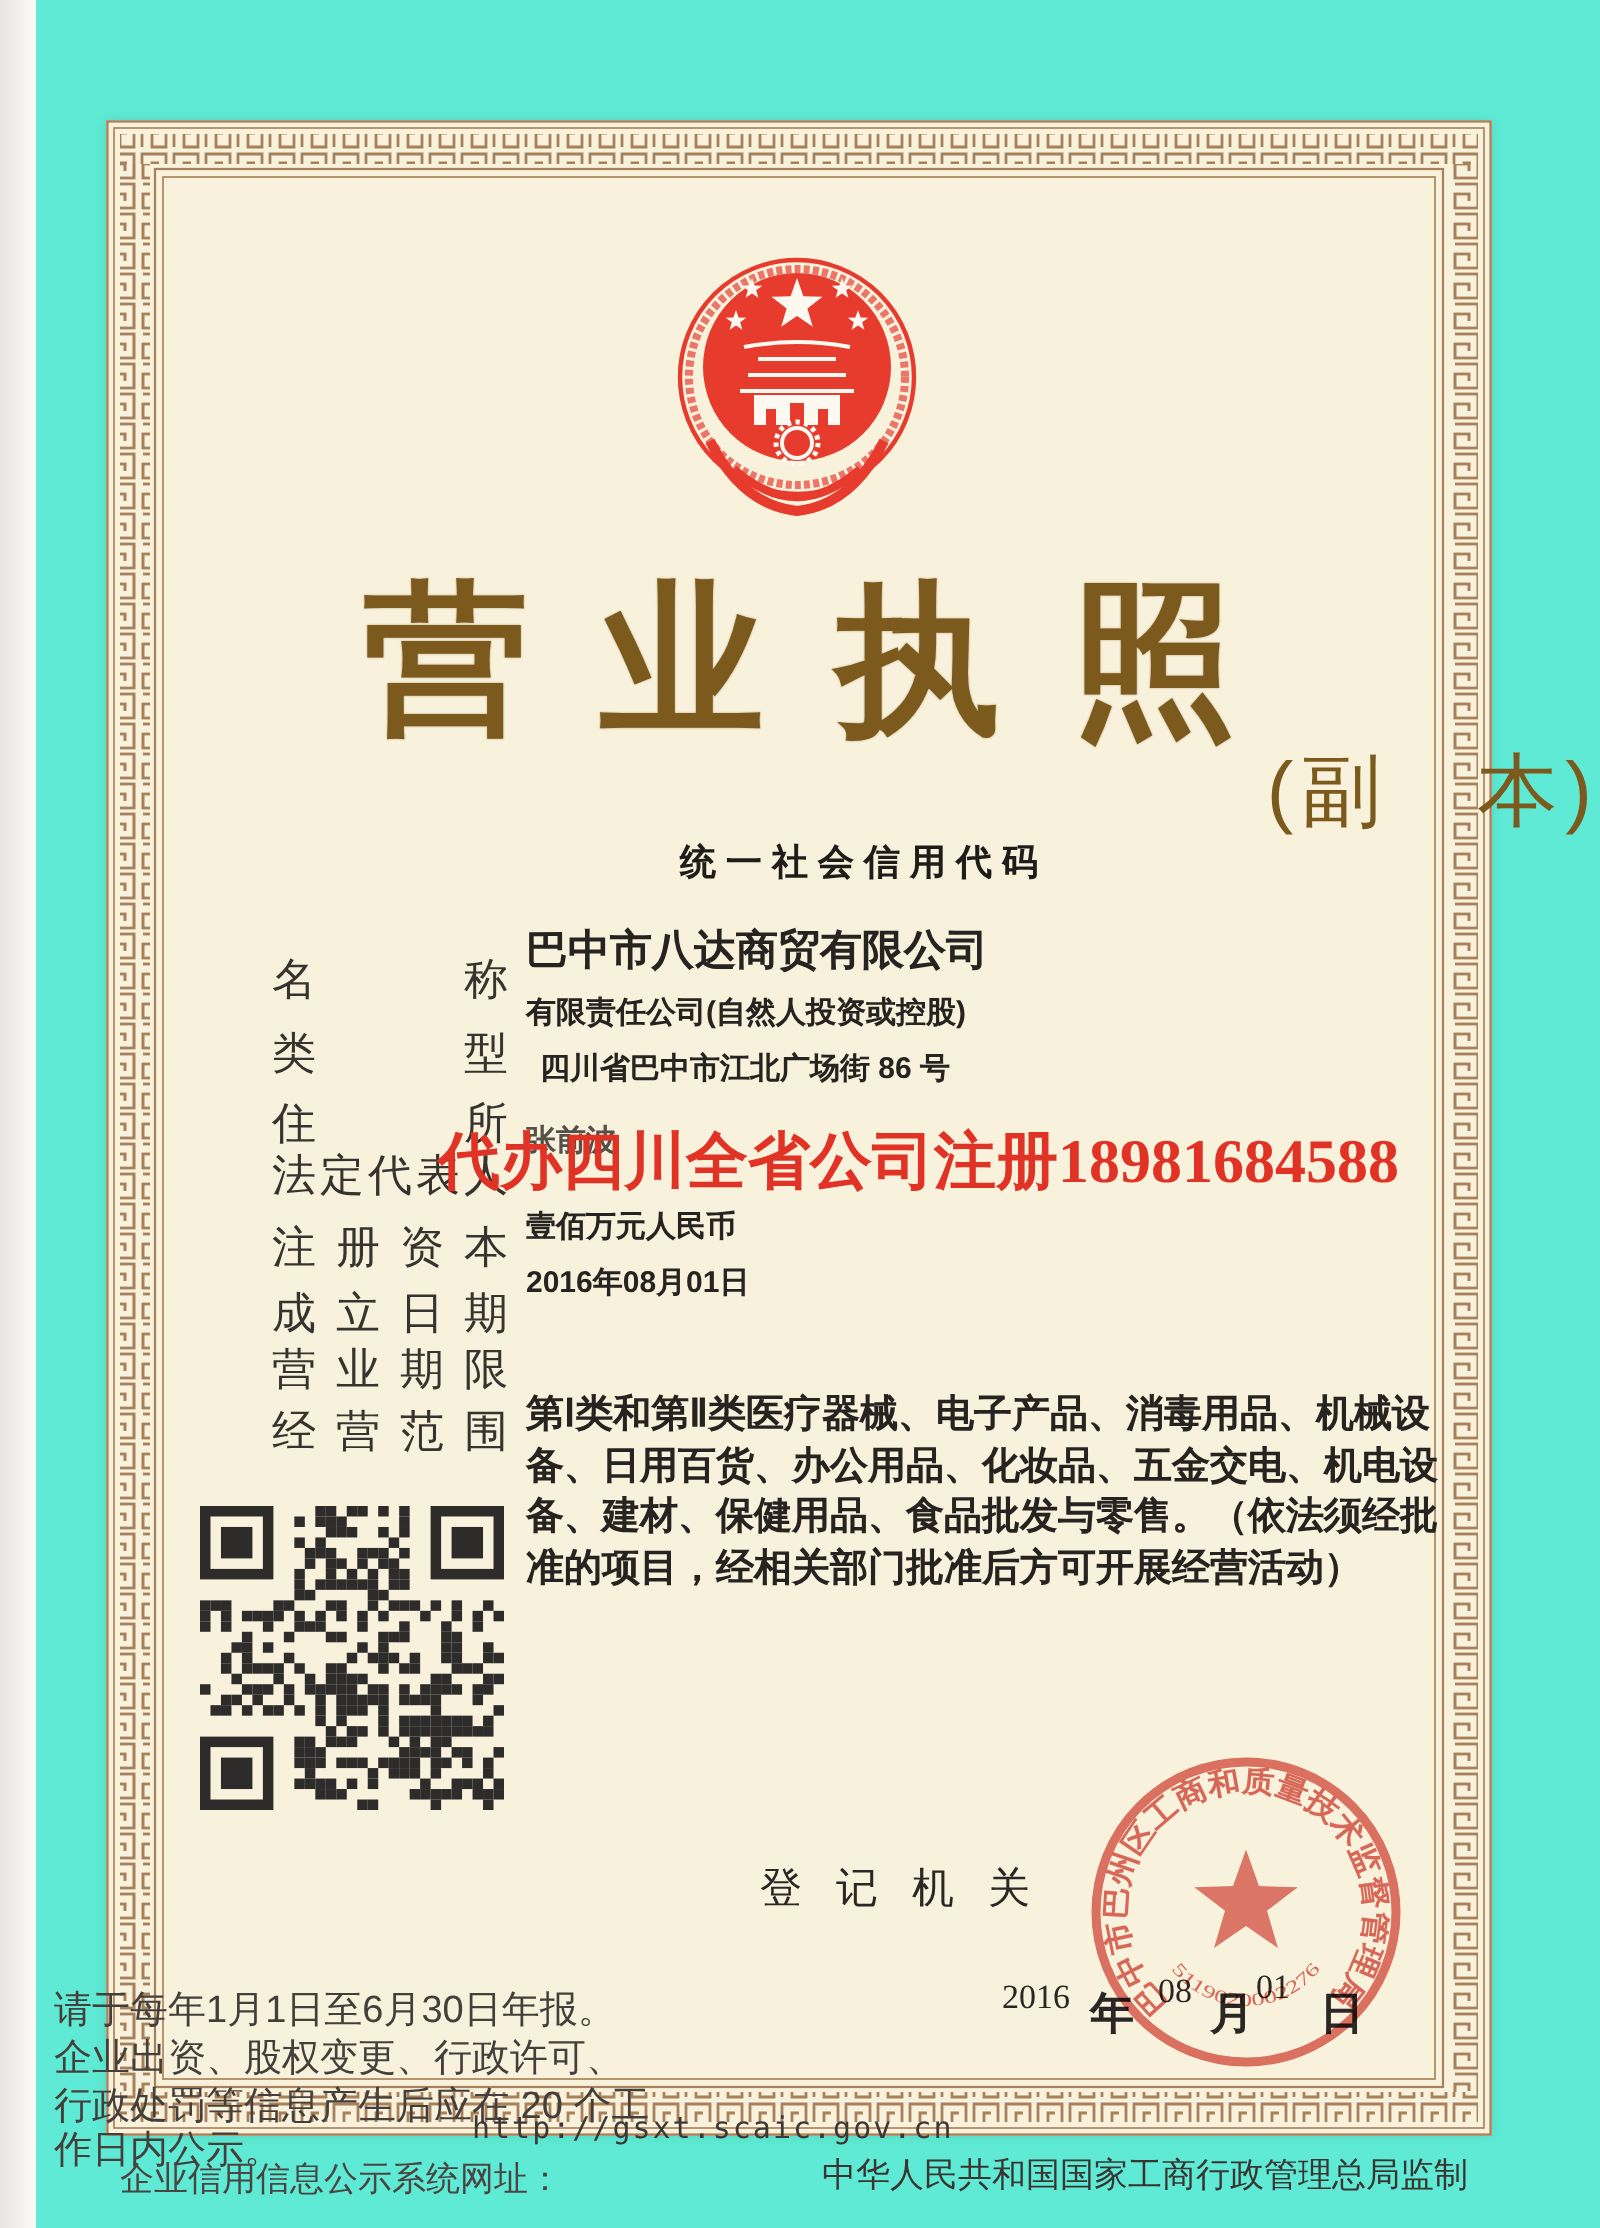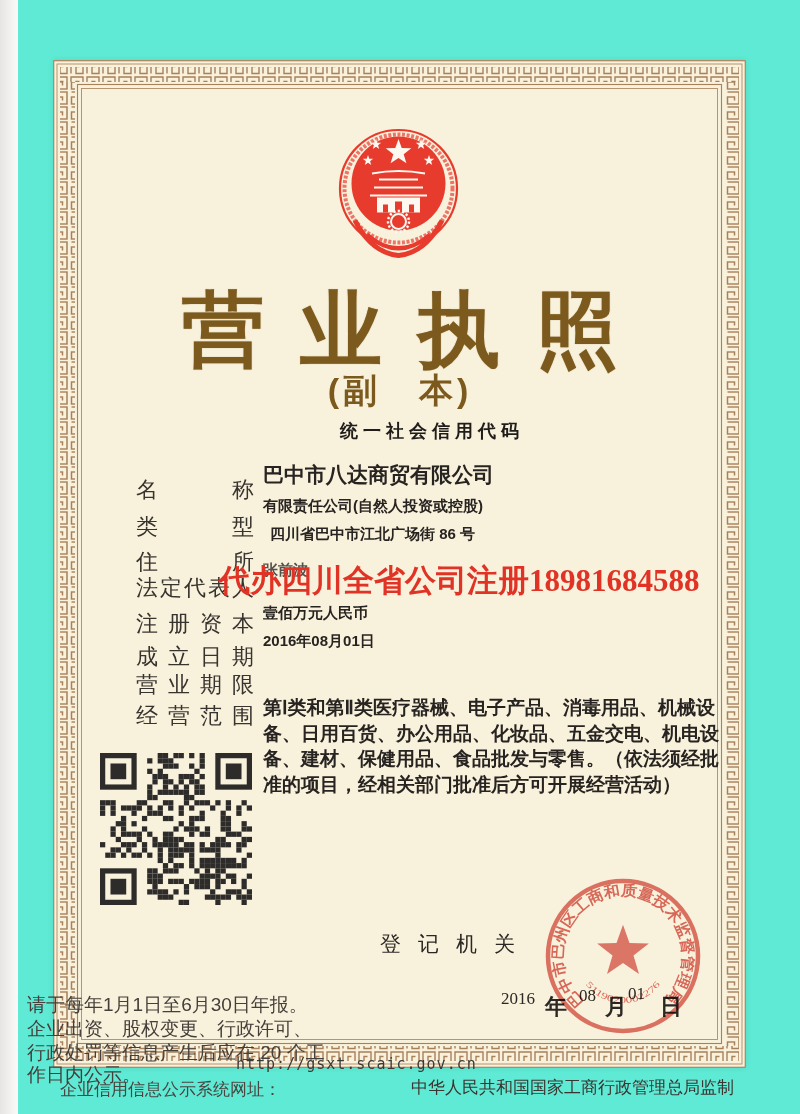--- a/index.html
+++ b/index.html
@@ -7,22 +7,22 @@
          font-family:"Liberation Sans",sans-serif;color:#2b2724;}
   .stage::before{content:"";position:absolute;left:0;top:0;width:18px;height:100%;
          background:linear-gradient(to right,#e7e5e2,#fbfaf8);}
   .paper{position:absolute;left:53px;top:60px;width:693px;height:1008px;background:#f8f1dc;
          box-shadow:0 0 6px rgba(0,0,0,.08);}
   .frame-svg{position:absolute;left:0;top:0;pointer-events:none;}
 
   .title{position:absolute;left:0;right:0;top:276px;text-align:center;
          font-size:82px;font-weight:bold;color:#7c5a1d;letter-spacing:36px;padding-left:36px;
          text-shadow:0 0 1px rgba(124,90,29,.6);}
-  .subtitle{position:absolute;left:0;right:0;top:368px;text-align:center;
-         font-size:34px;font-weight:bold;color:#7c5a1d;letter-spacing:4px;}
+  .subtitle{position:absolute;left:0;right:0;top:368px;text-align:right;
+         font-size:40px;font-weight:normal;color:#7c5a1d;letter-spacing:4px;}
 
   .cc-label{position:absolute;left:340px;top:419px;font-size:18px;font-weight:bold;
          letter-spacing:5px;color:#1f1c1a;text-align:center;}
   .cc-value{position:absolute;left:524px;top:419px;font-size:17px;color:#1f1c1a;
          font-family:"Liberation Mono",monospace;letter-spacing:1px;}
 
   .flabel{position:absolute;left:136px;width:118px;font-size:22px;color:#37332f;}
   .fvalue{position:absolute;left:263px;font-size:15px;font-weight:bold;color:#272320;white-space:nowrap;}
   .fscope{width:466px;white-space:normal;font-size:19px;line-height:25.5px;}
 

